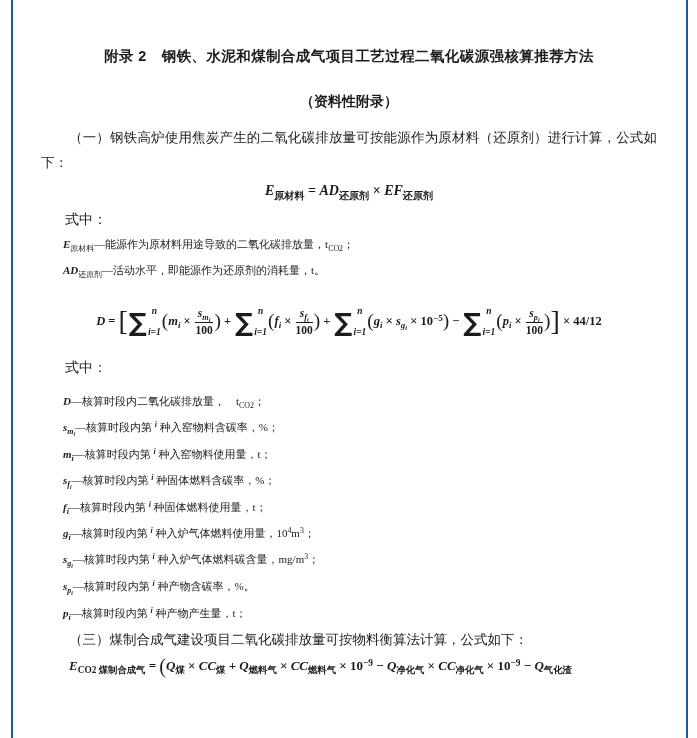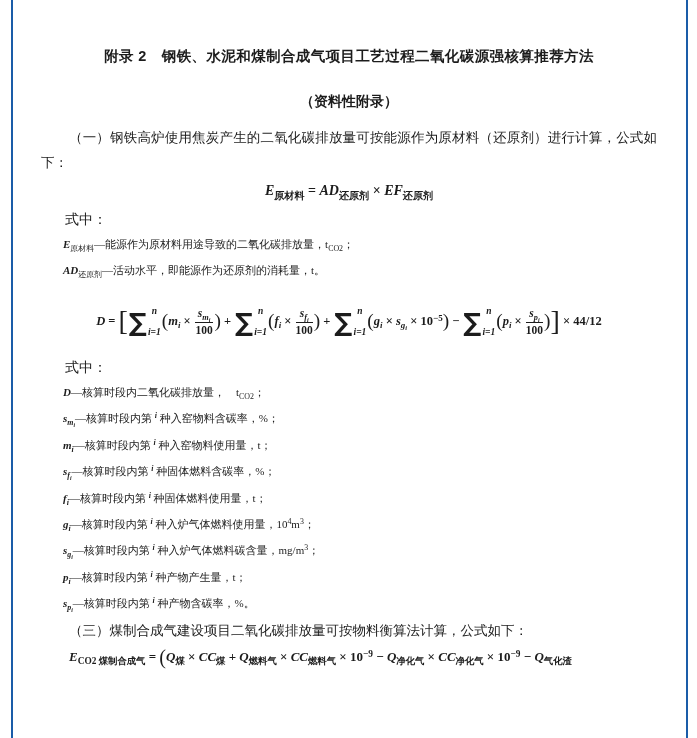--- a/index.html
+++ b/index.html
@@ -84,29 +84,29 @@
         </span>
       </span><span class="mbig">(</span><span class="mv">g</span><span class="msub"><span class="mv">i</span></span><span class="mt"> × </span><span class="mv">s</span><span class="msub"><span class="mv">g</span><span class="msub"><span class="mv">i</span></span></span><span class="mt"> × 10</span><span class="msup"><span class="mt">−5</span></span><span class="mbig">)</span><span class="mt"> − </span><span class="msum">
         <span class="msig">∑</span>
         <span class="mlim">
           <span class="mtop">n</span>
           <span class="mbot">i=1</span>
         </span>
       </span><span class="mbig">(</span><span class="mv">p</span><span class="msub"><span class="mv">i</span></span><span class="mt"> × </span><span class="mfrac"><span class="mnum"><span class="mv">s</span><span class="msub"><span class="mv">p</span><span class="msub"><span class="mv">i</span></span></span></span><span class="mden"><span class="mt">100</span></span></span><span class="mbig">)</span><span class="mbig sq">]</span><span class="mt"> × 44/12</span></div>
   <p class="where">式中：</p>
   <div>
-      <div class="formula defline" style="font-weight: normal;"><span class="mv">D</span><span class="mt" style="font-weight: normal;">—核算时段内二氧化碳排放量，　t</span><span class="msub"><span class="mt" style="font-weight: normal;">CO2</span></span><span class="mt" style="font-weight: normal;">；</span></div>
+      <div class="formula defline" style="font-weight: normal; margin-top: 9px;"><span class="mv">D</span><span class="mt" style="font-weight: normal;">—核算时段内二氧化碳排放量，　t</span><span class="msub"><span class="mt" style="font-weight: normal;">CO2</span></span><span class="mt" style="font-weight: normal;">；</span></div>
       <div class="formula defline" style="font-weight: normal;"><span class="mv">s</span><span class="msub"><span class="mv">m</span><span class="msub"><span class="mv">i</span></span></span><span class="mt" style="font-weight: normal;">—核算时段内第 </span><span class="msup"><span class="mv">i</span></span><span class="mt" style="font-weight: normal;"> 种入窑物料含碳率，%；</span></div>
       <div class="formula defline" style="font-weight: normal;"><span class="mv">m</span><span class="msub"><span class="mv">i</span></span><span class="mt" style="font-weight: normal;">—核算时段内第 </span><span class="msup"><span class="mv">i</span></span><span class="mt" style="font-weight: normal;"> 种入窑物料使用量，t；</span></div>
       <div class="formula defline" style="font-weight: normal;"><span class="mv">s</span><span class="msub"><span class="mv">f</span><span class="msub"><span class="mv">i</span></span></span><span class="mt" style="font-weight: normal;">—核算时段内第 </span><span class="msup"><span class="mv">i</span></span><span class="mt" style="font-weight: normal;"> 种固体燃料含碳率，%；</span></div>
       <div class="formula defline" style="font-weight: normal;"><span class="mv">f</span><span class="msub"><span class="mv">i</span></span><span class="mt" style="font-weight: normal;">—核算时段内第 </span><span class="msup"><span class="mv">i</span></span><span class="mt" style="font-weight: normal;"> 种固体燃料使用量，t；</span></div>
       <div class="formula defline" style="font-weight: normal;"><span class="mv">g</span><span class="msub"><span class="mv">i</span></span><span class="mt" style="font-weight: normal;">—核算时段内第 </span><span class="msup"><span class="mv">i</span></span><span class="mt" style="font-weight: normal;"> 种入炉气体燃料使用量，10</span><span class="msup"><span class="mt" style="font-weight: normal;">4</span></span><span class="mt" style="font-weight: normal;">m</span><span class="msup"><span class="mt" style="font-weight: normal;">3</span></span><span class="mt" style="font-weight: normal;">；</span></div>
       <div class="formula defline" style="font-weight: normal;"><span class="mv">s</span><span class="msub"><span class="mv">g</span><span class="msub"><span class="mv">i</span></span></span><span class="mt" style="font-weight: normal;">—核算时段内第 </span><span class="msup"><span class="mv">i</span></span><span class="mt" style="font-weight: normal;"> 种入炉气体燃料碳含量，mg/m</span><span class="msup"><span class="mt" style="font-weight: normal;">3</span></span><span class="mt" style="font-weight: normal;">；</span></div>
+      <div class="formula defline" style="font-weight: normal;"><span class="mv">s</span><span class="msub"><span class="mv">p</span><span class="msub"><span class="mv">i</span></span></span><span class="mt" style="font-weight: normal;">—核算时段内第 </span><span class="msup"><span class="mv">i</span></span><span class="mt" style="font-weight: normal;"> 种产物含碳率，%。</span></div>
       <div class="formula defline" style="font-weight: normal;"><span class="mv">p</span><span class="msub"><span class="mv">i</span></span><span class="mt" style="font-weight: normal;">—核算时段内第 </span><span class="msup"><span class="mv">i</span></span><span class="mt" style="font-weight: normal;"> 种产物产生量，t；</span></div>
-      <div class="formula defline" style="font-weight: normal;"><span class="mv">s</span><span class="msub"><span class="mv">p</span><span class="msub"><span class="mv">i</span></span></span><span class="mt" style="font-weight: normal;">—核算时段内第 </span><span class="msup"><span class="mv">i</span></span><span class="mt" style="font-weight: normal;"> 种产物含碳率，%。</span></div>
     </div>
 
   <p class="para indent">（三）煤制合成气建设项目二氧化碳排放量可按物料衡算法计算，公式如下：</p>
   <div class="formula formula-lines">
     <div class="fl1"><span class="mv">E</span><span class="msub"><span class="mt">CO2 煤制合成气</span></span><span class="mt"> = </span><span class="mbig">(</span><span class="mv">Q</span><span class="msub"><span class="mt">煤</span></span><span class="mt"> × </span><span class="mv">CC</span><span class="msub"><span class="mt">煤</span></span><span class="mt"> + </span><span class="mv">Q</span><span class="msub"><span class="mt">燃料气</span></span><span class="mt"> × </span><span class="mv">CC</span><span class="msub"><span class="mt">燃料气</span></span><span class="mt"> × 10</span><span class="msup"><span class="mt">−9</span></span><span class="mt"> − </span><span class="mv">Q</span><span class="msub"><span class="mt">净化气</span></span><span class="mt"> × </span><span class="mv">CC</span><span class="msub"><span class="mt">净化气</span></span><span class="mt"> × 10</span><span class="msup"><span class="mt">−9</span></span><span class="mt"> − </span><span class="mv">Q</span><span class="msub"><span class="mt">气化渣</span></span></div>
 
   </div>
 
 </div>
 

